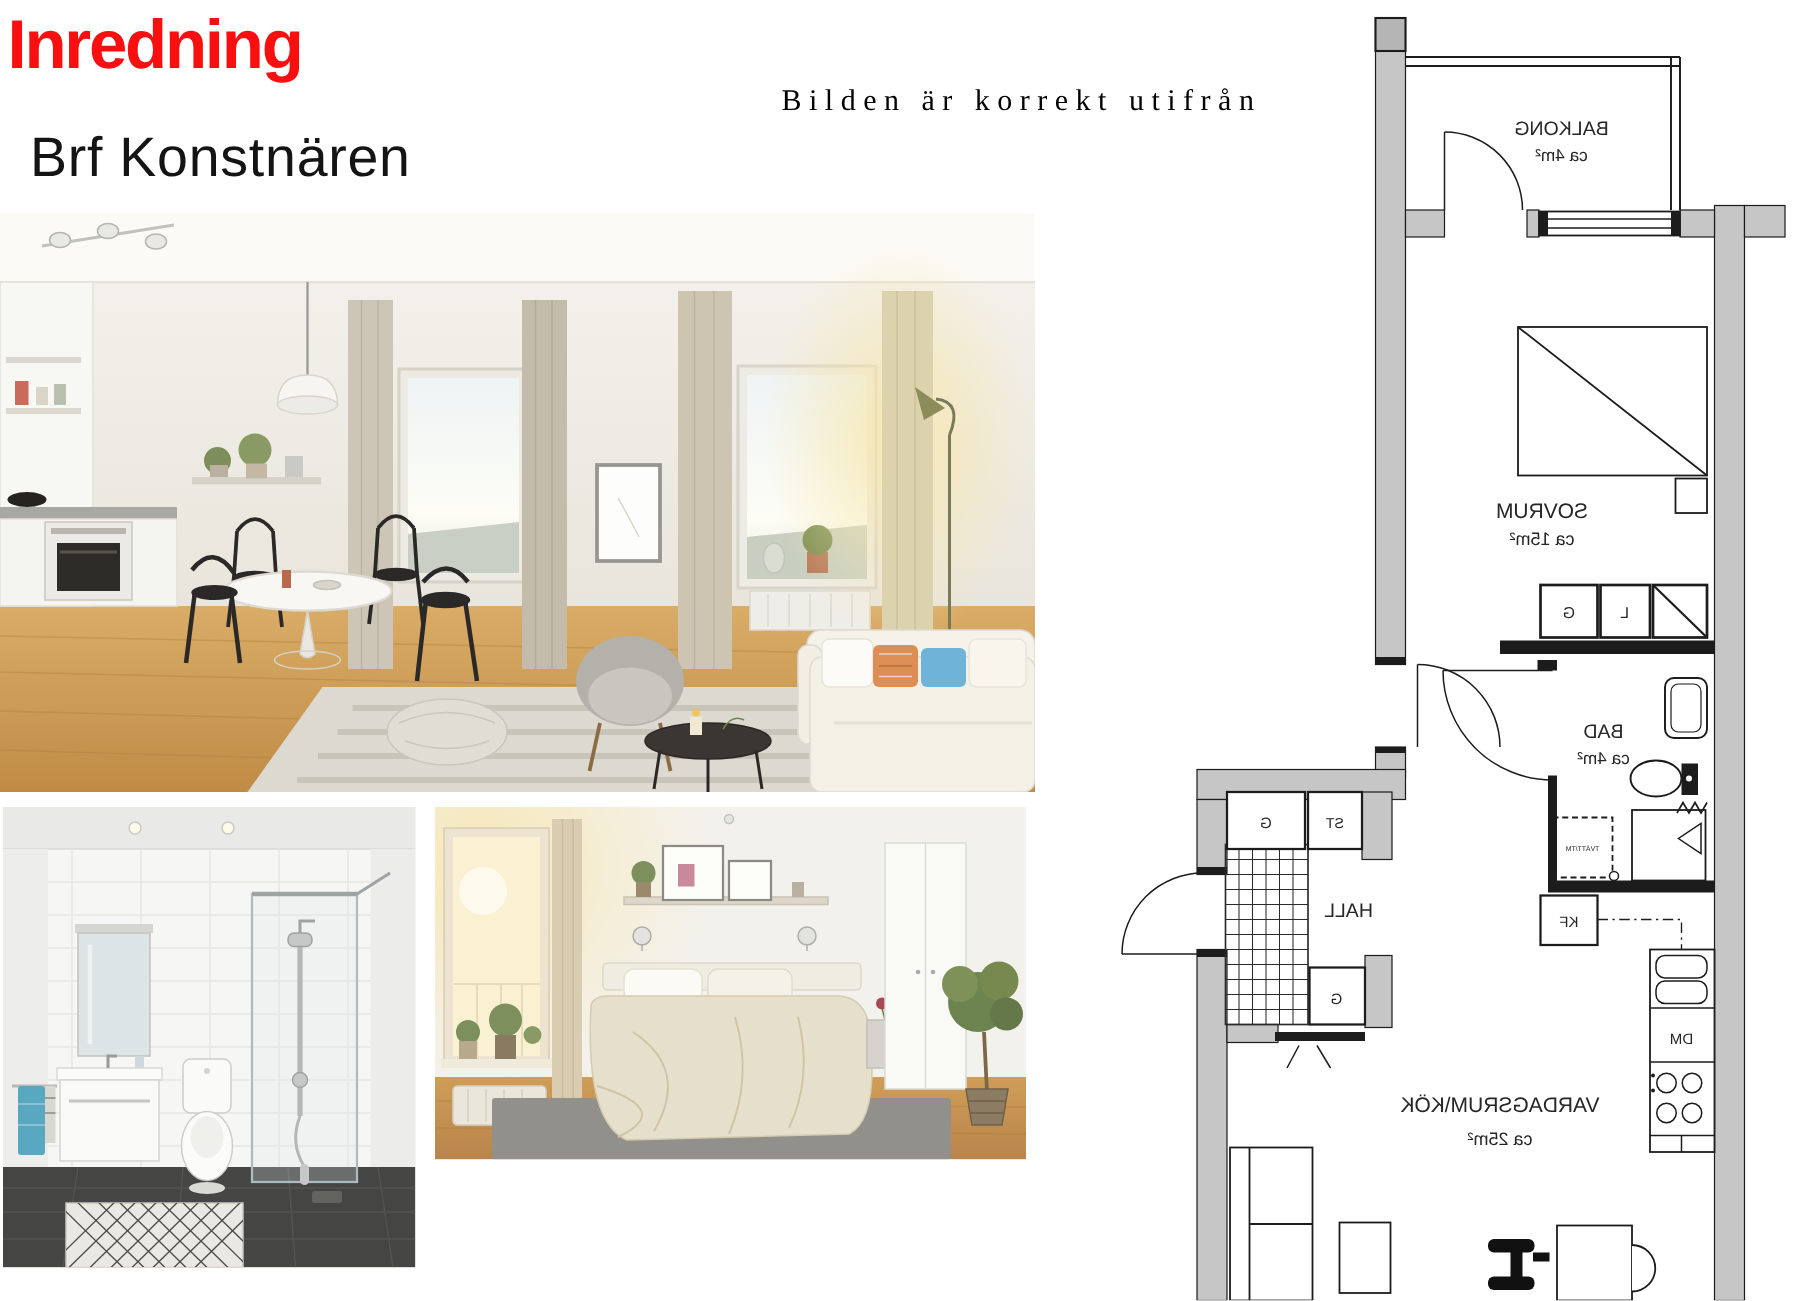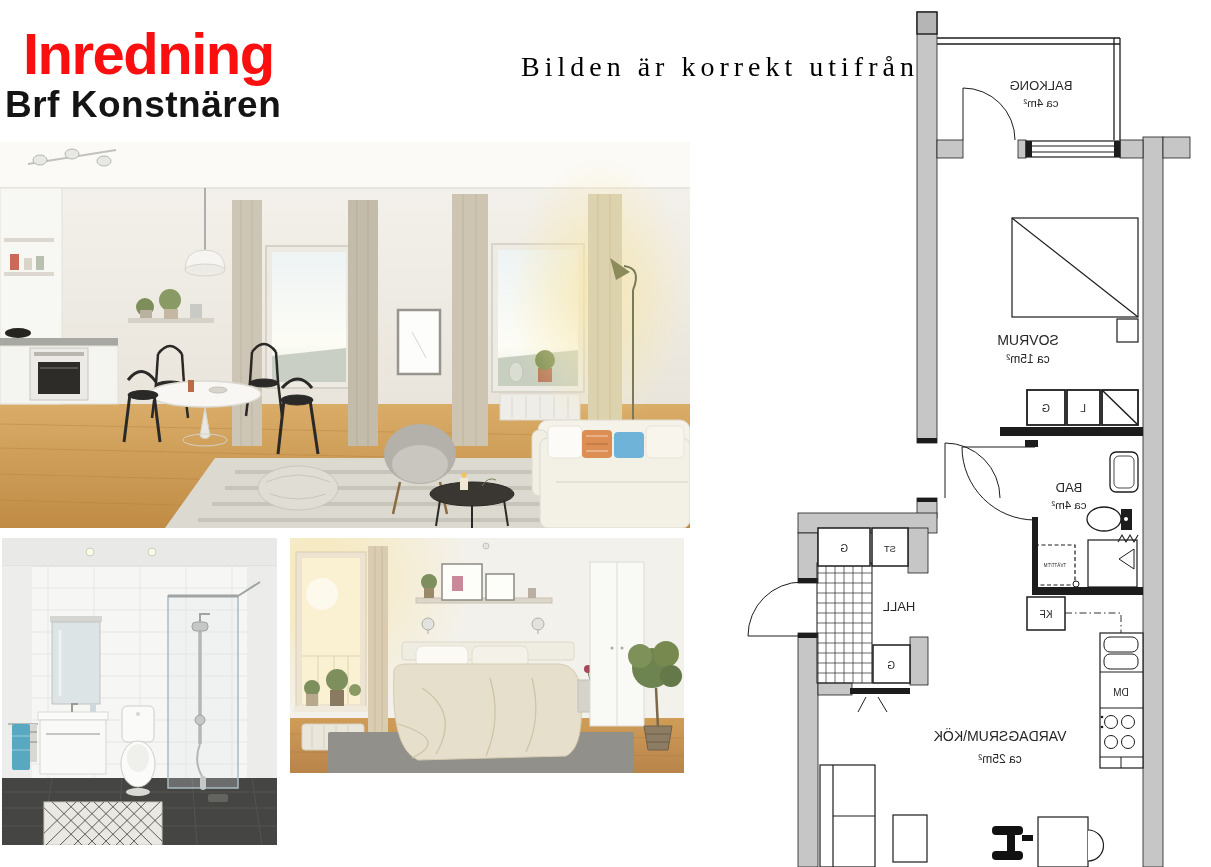--- a/index.html
+++ b/index.html
@@ -1,30 +1,30 @@
 <!DOCTYPE html>
 <html><head>
 <meta charset="utf-8">
 <style>
   html,body{margin:0;padding:0;}
   body{
     width:1211px;height:867px;position:relative;background:#ffffff;
     font-family:"Liberation Sans",sans-serif;overflow:hidden;
   }
   #page-title{
-    position:absolute;left:5px;top:2px;margin:18px;
-    font-size:58px;font-weight:700;letter-spacing:-1.5px;color:#f90f0f;
+    position:absolute;left:5px;top:2px;margin:0;
+    font-size:46px;font-weight:700;letter-spacing:-1.5px;color:#f90f0f;
   }
   #page-subtitle{
-    position:absolute;left:5px;top:84px;margin:0;
-    font-size:37px;font-weight:700;letter-spacing:.5px;color:#141414;
+    position:absolute;left:20px;top:84px;margin:0;
+    font-size:37px;font-weight:400;letter-spacing:.5px;color:#141414;
   }
   #plan-note{
     position:absolute;left:521px;top:52px;
-    font-family:"Liberation Serif",serif;font-size:28px;color:#000;
+    font-family:"Liberation Serif",serif;font-size:20px;color:#000;
     letter-spacing:5px;line-height:30px;white-space:nowrap;
   }
   .photo{position:absolute;overflow:hidden;background:#eee;}
   #photo-living{left:0;top:142px;width:690px;height:386px;}
   #photo-bath{left:2px;top:538px;width:275px;height:307px;}
   #photo-bed{left:290px;top:538px;width:394px;height:235px;}
   #floorplan{position:absolute;left:741px;top:0;width:470px;height:867px;}
   svg{display:block;}
   .plan-label{font-family:"Liberation Sans",sans-serif;fill:#262626;}
 </style>

